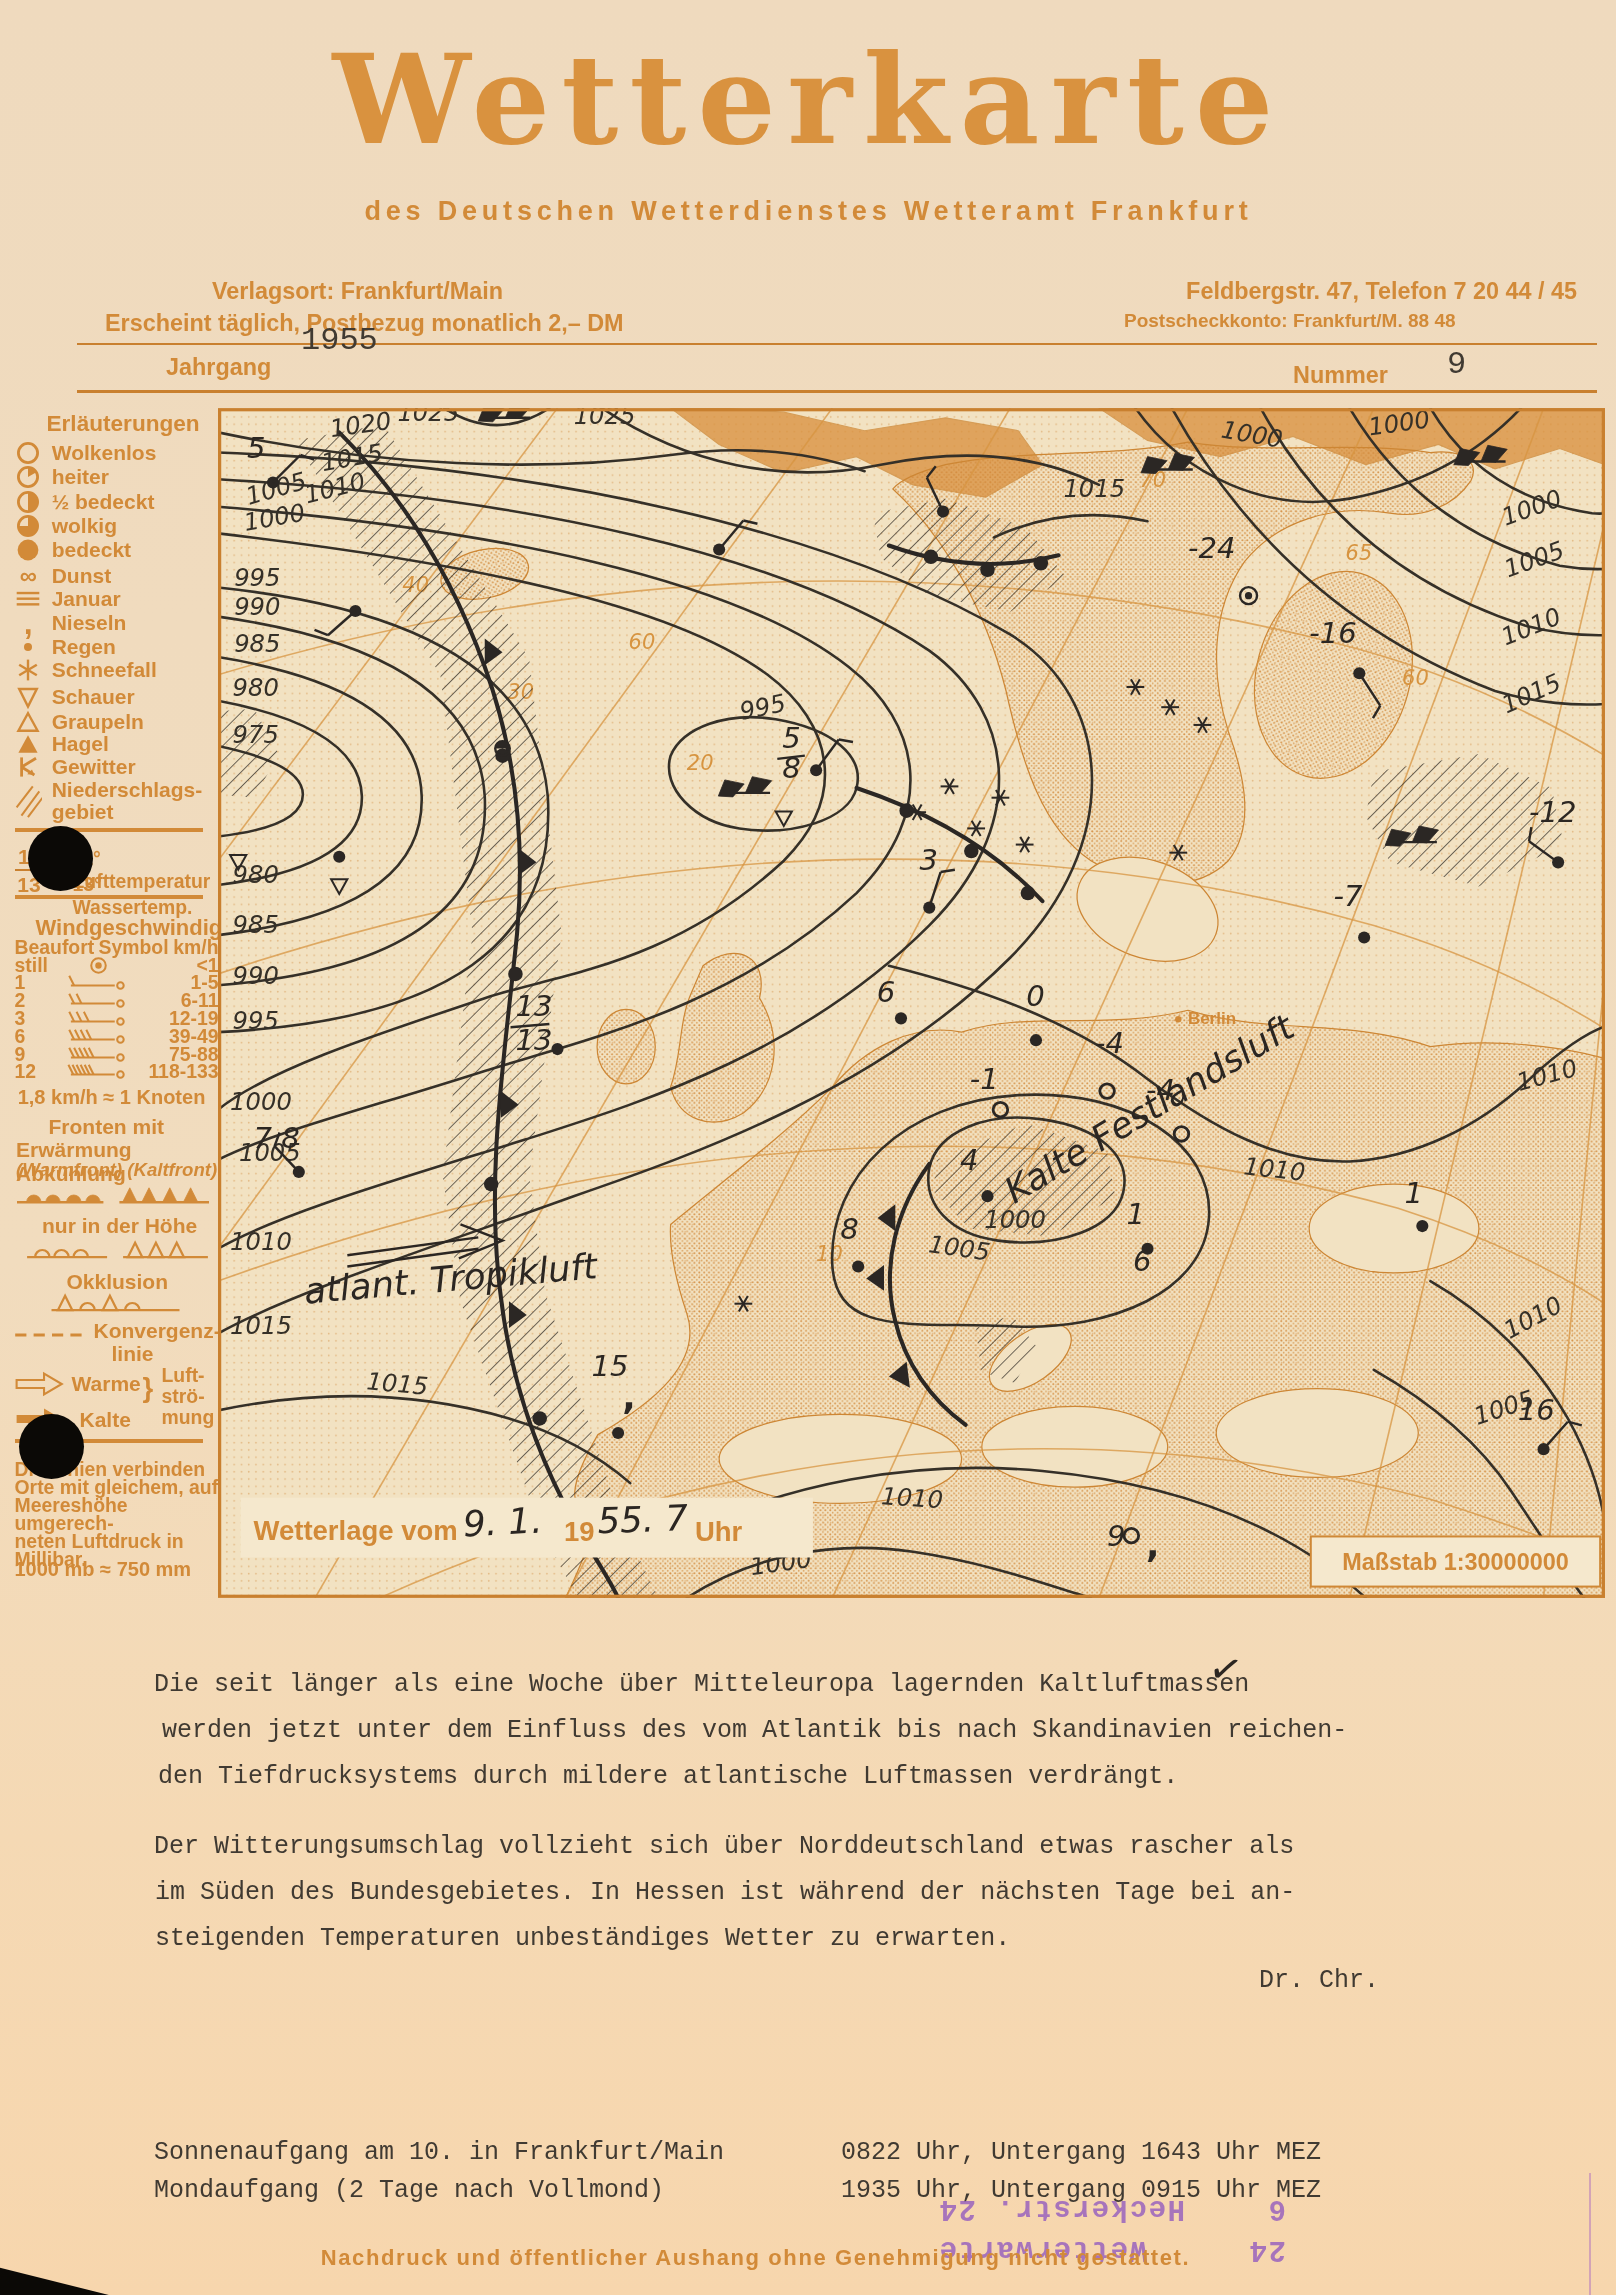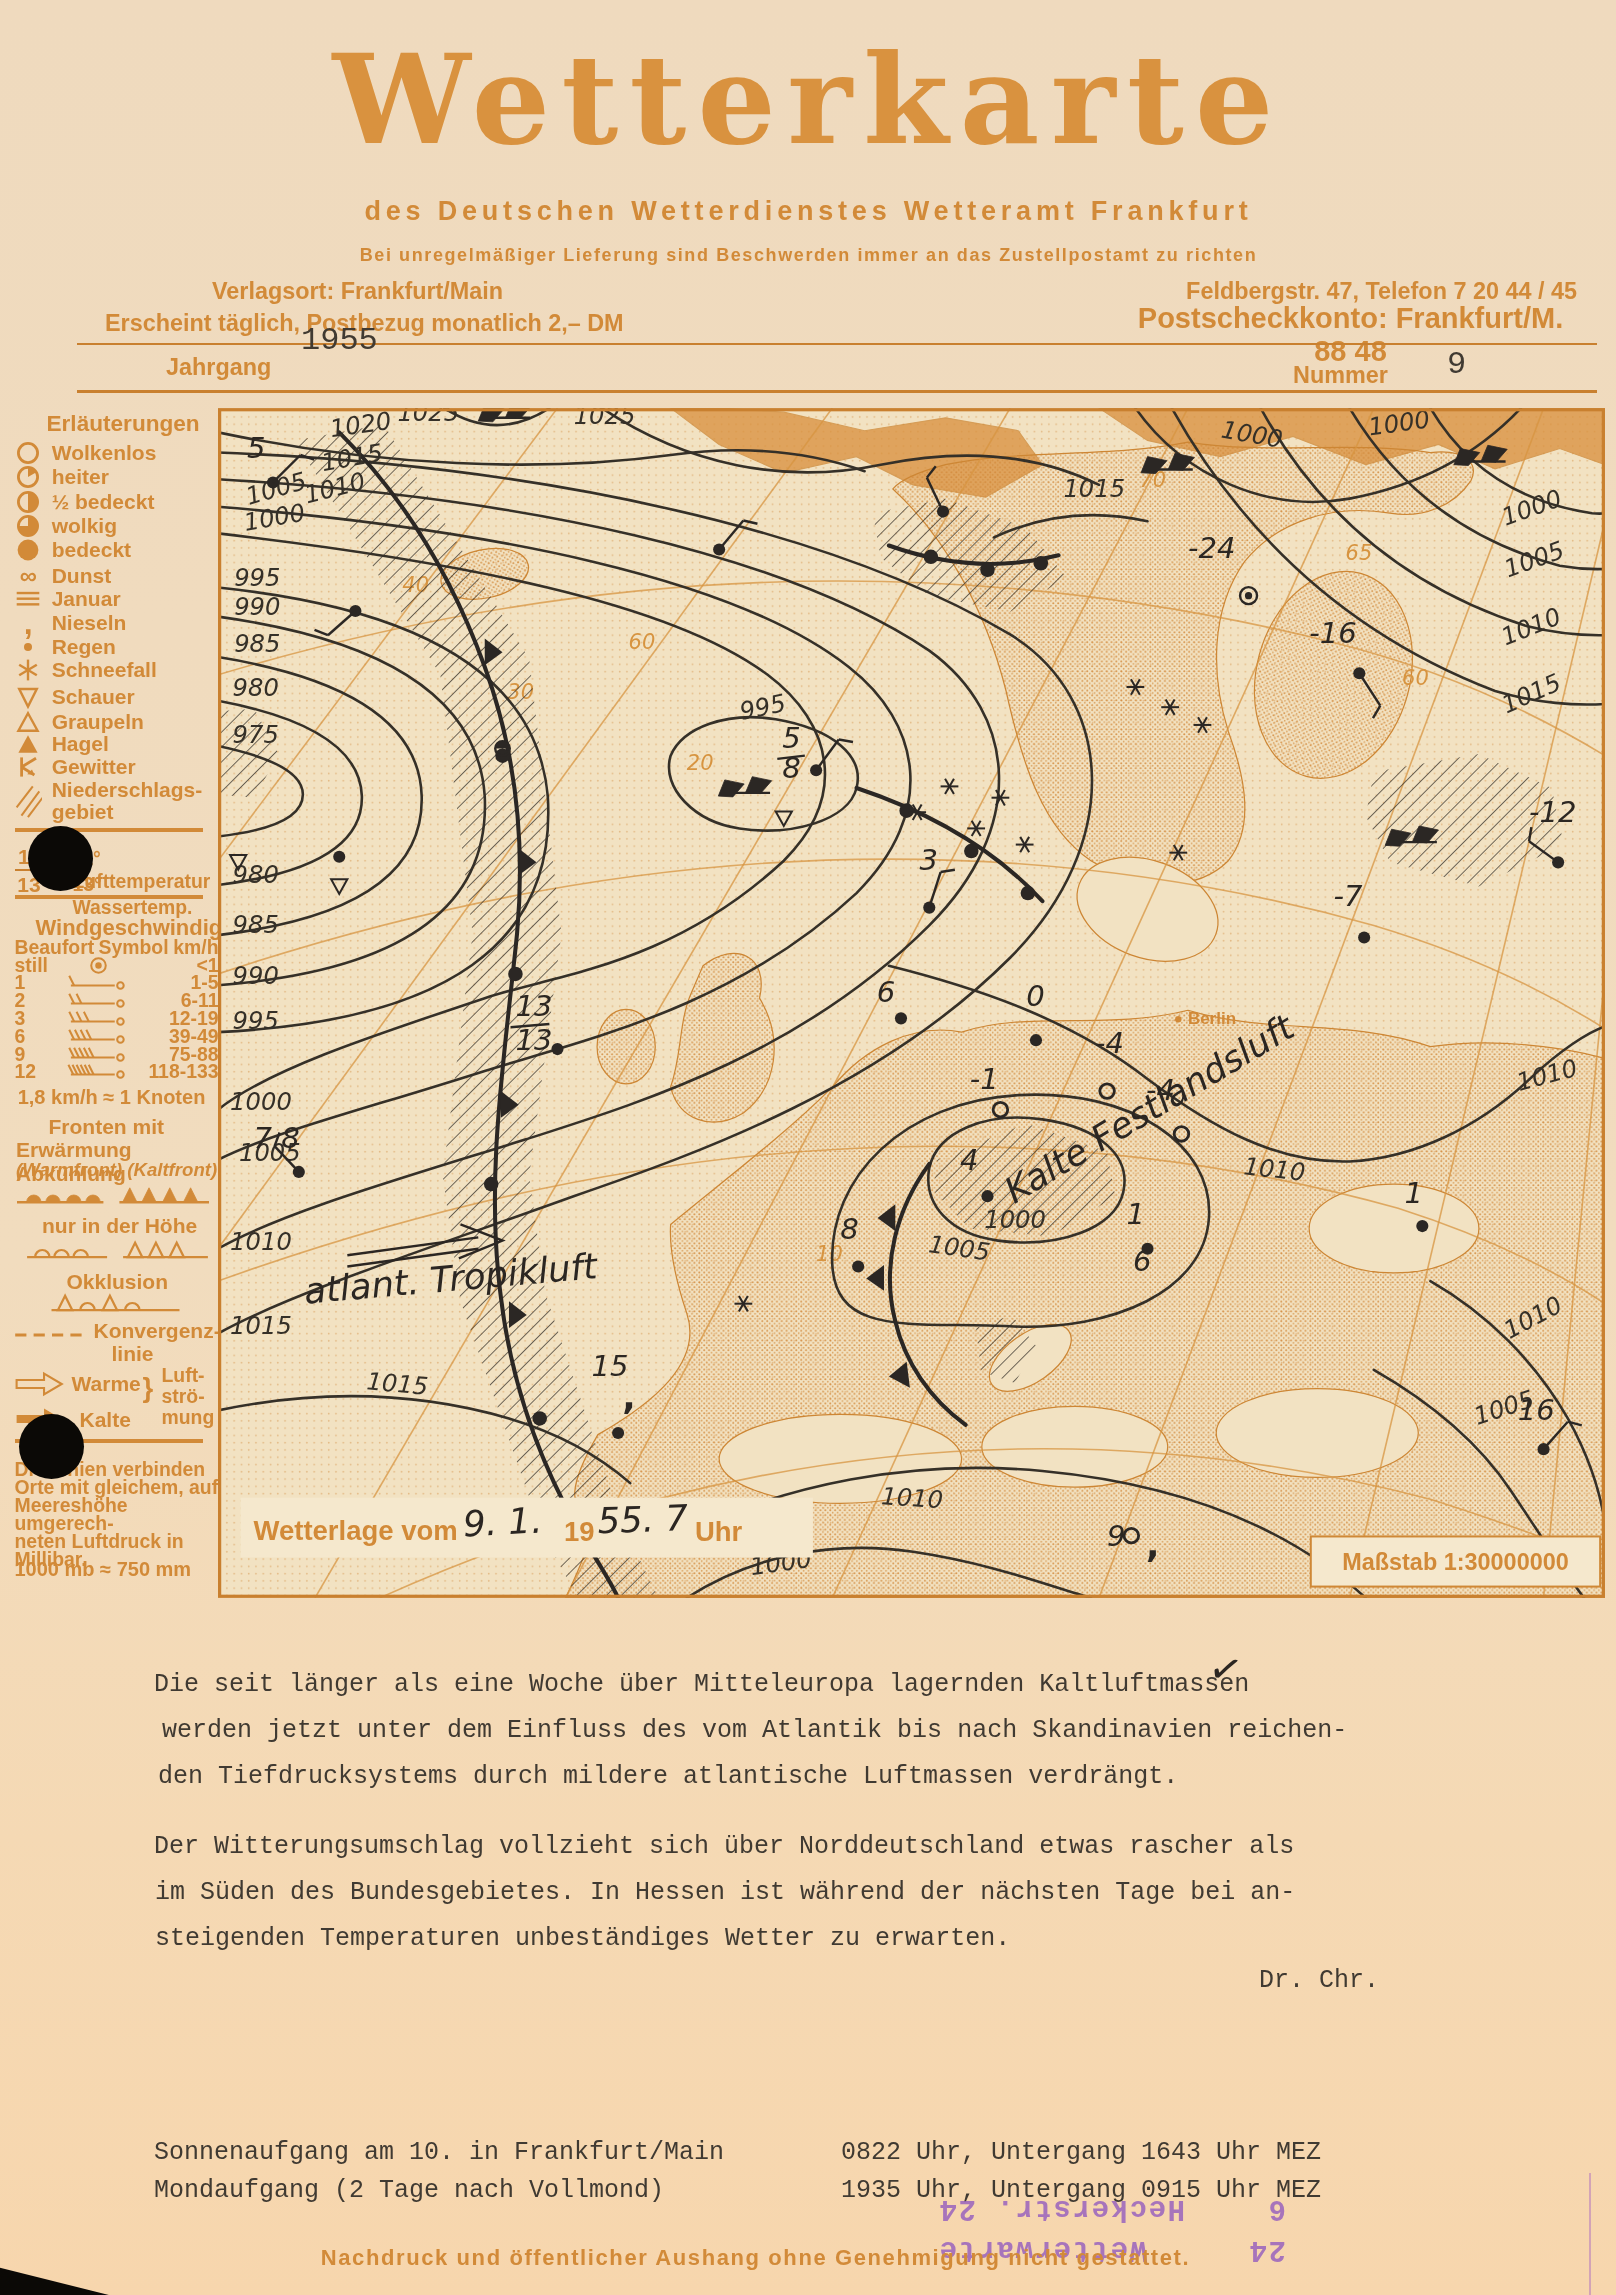--- a/index.html
+++ b/index.html
@@ -39,26 +39,25 @@
   .hole{position:absolute;width:65px;height:65px;border-radius:50%;background:#0b0906;}
   .divid{position:absolute;left:0;width:188px;height:4px;background:#d28a38;}
 </style>
 </head>
 <body>
 
 <div class="page">
 
   <div class="abs subtitle">des Deutschen Wetterdienstes Wetteramt Frankfurt</div>
   <div class="abs title">Wetterkarte</div>
-  <div class="abs notice">Bei unregelmäßiger Lieferung sind Beschwerden immer an das Zustellpostamt zu richten</div>
 
   <div class="abs orange" style="left:212px;top:278px;font-size:23.4px;font-weight:bold;">Verlagsort: Frankfurt/Main</div>
   <div class="abs orange" style="left:105px;top:310px;font-size:23.4px;font-weight:bold;">Erscheint täglich, Postbezug monatlich 2,– DM</div>
   <div class="abs orange" style="left:1124px;top:278px;width:453px;text-align:right;font-size:23.4px;font-weight:bold;">Feldbergstr. 47,  Telefon 7 20 44 / 45</div>
-  <div class="abs orange" style="left:1124px;top:302px;width:453px;text-align:center;font-size:29px;font-weight:bold;">Postscheckkonto: Frankfurt/M. 88 48</div>
+  <div class="abs orange" style="left:1124px;top:310px;width:453px;text-align:left;font-size:19px;font-weight:bold;">Postscheckkonto: Frankfurt/M. 88 48</div>
 
   <div class="abs hline" style="left:77px;top:343px;width:1520px;height:2.4px;"></div>
   <div class="abs hline" style="left:77px;top:390px;width:1520px;height:3.2px;"></div>
 
   <div class="abs orange" style="left:166px;top:354px;font-size:23.4px;font-weight:bold;">Jahrgang</div>
   <div class="abs typed" style="left:301px;top:322px;font-size:32px;">1955</div>
   <div class="abs orange" style="left:1293px;top:362px;font-size:23.4px;font-weight:bold;">Nummer</div>
   <div class="abs typed" style="left:1447px;top:346px;font-size:32px;">9</div>
 
   <div class="abs" style="left:14.5px;top:404px;width:204px;height:1188px;">

